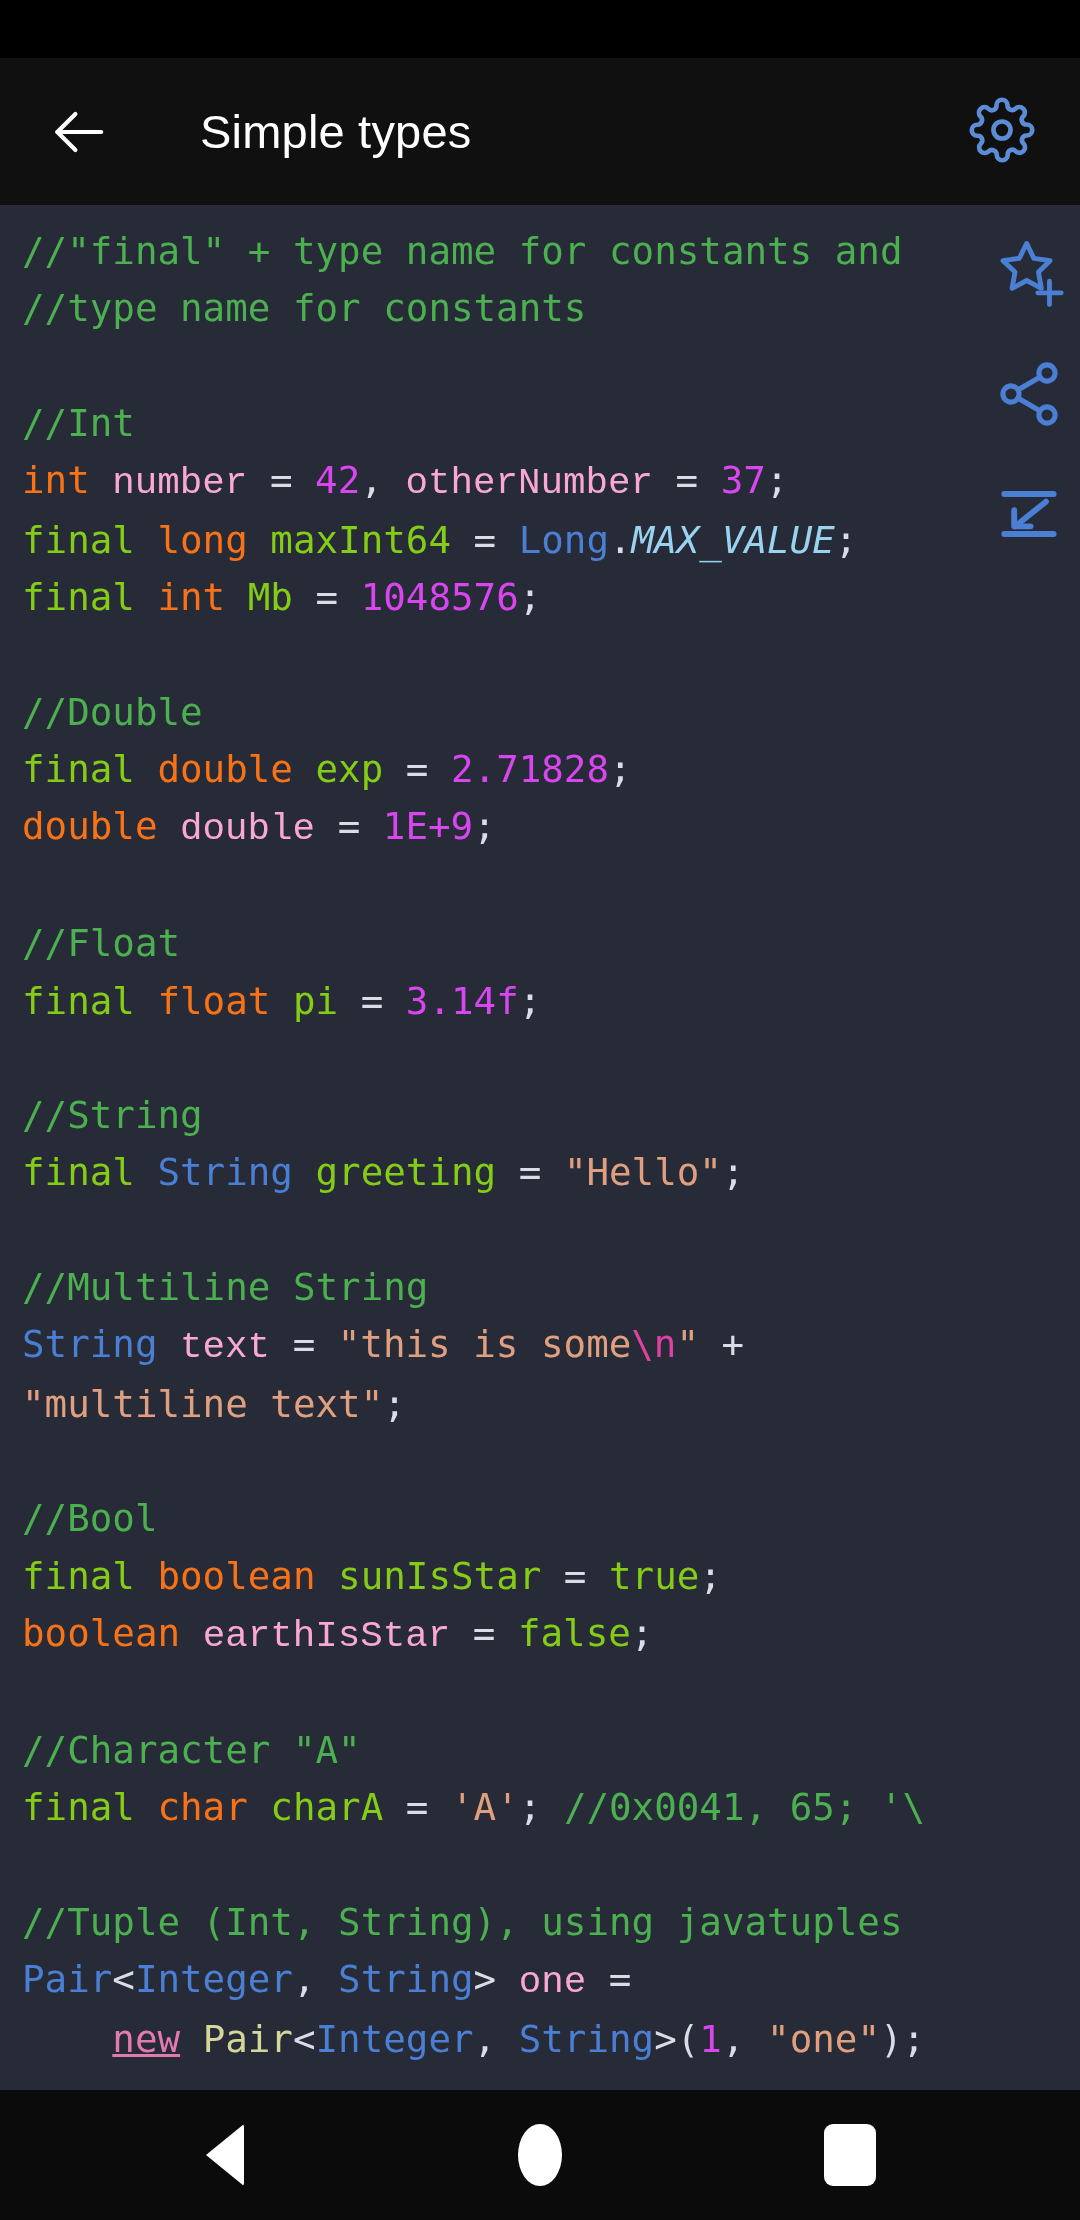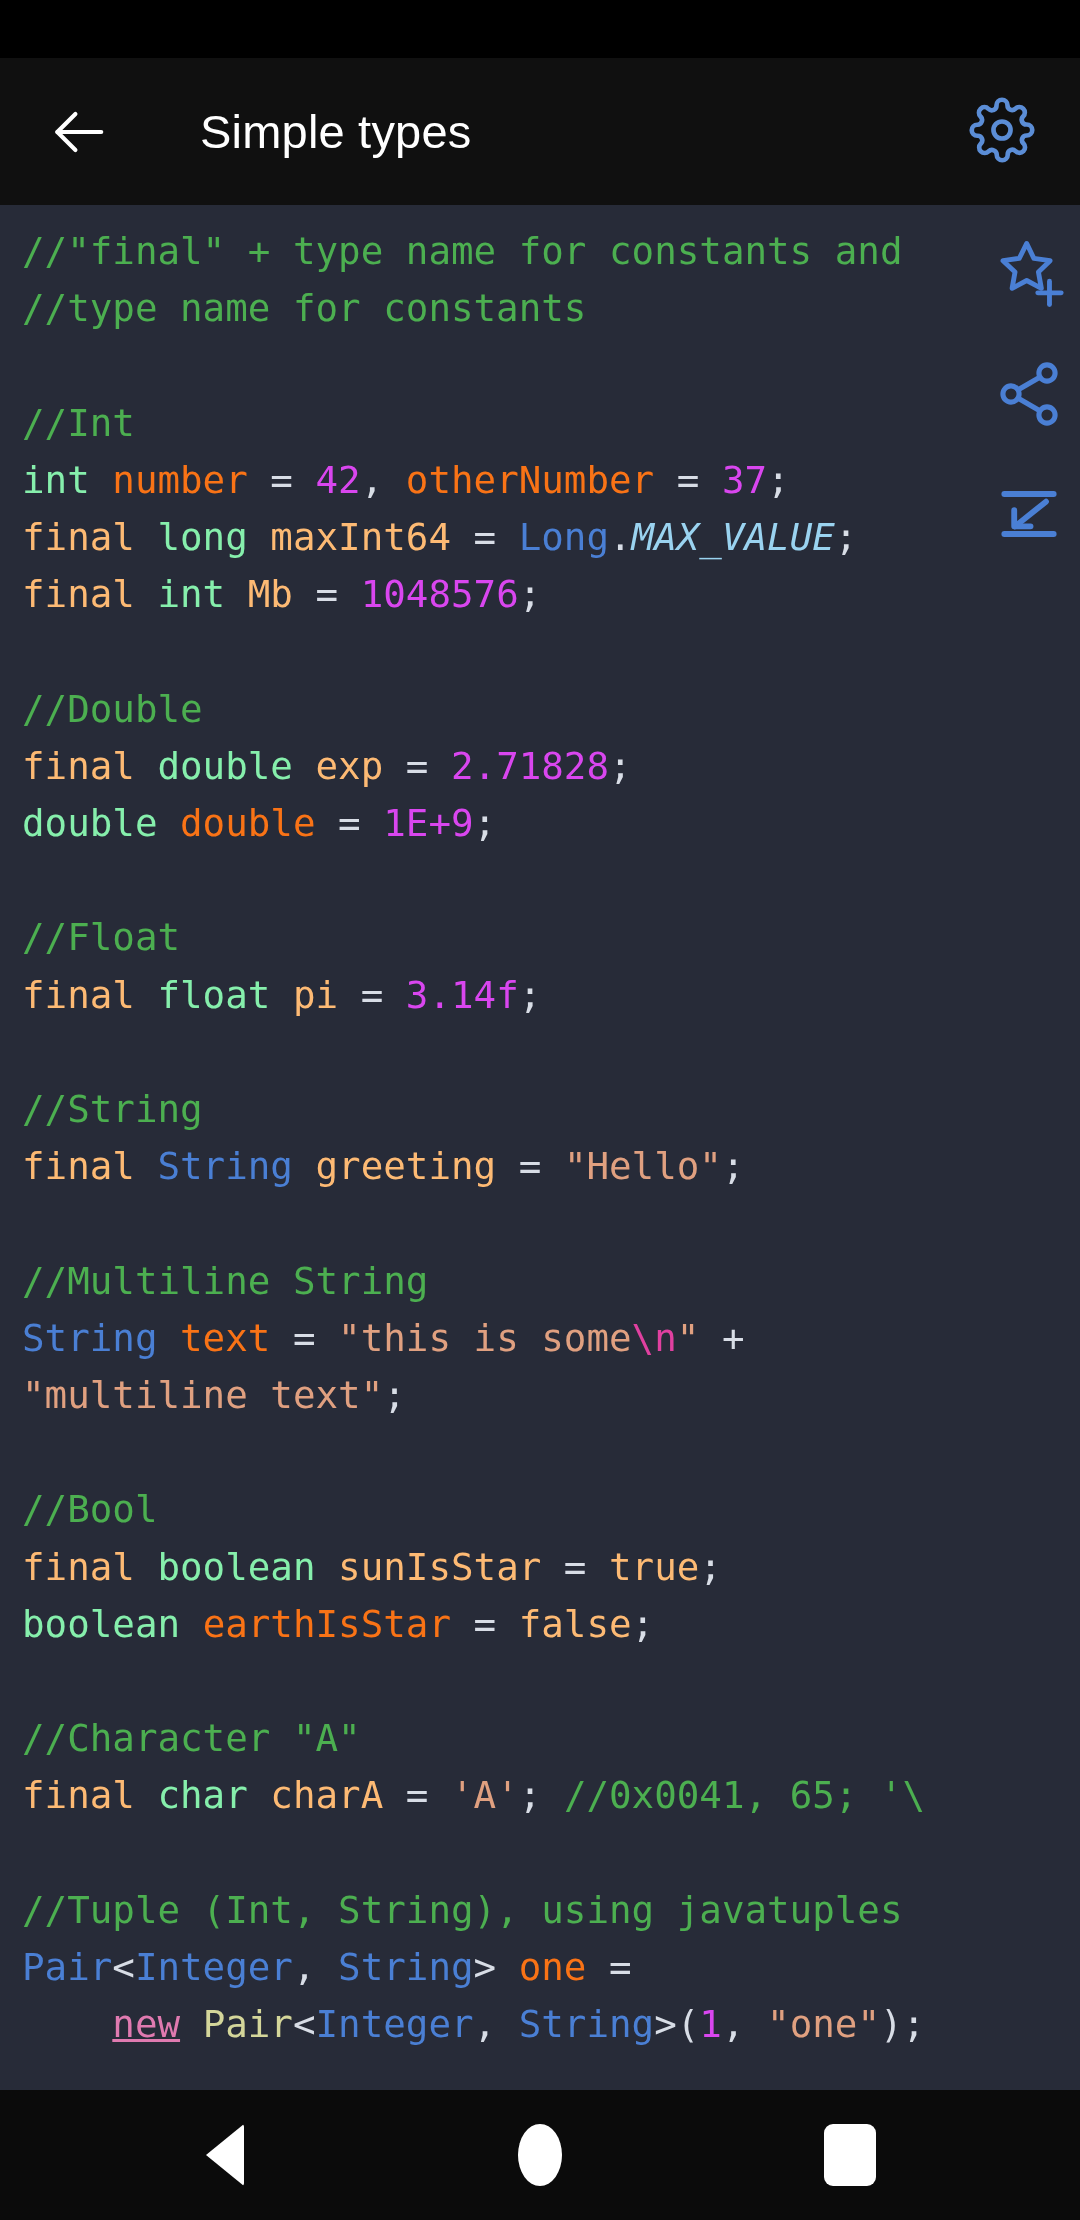--- a/index.html
+++ b/index.html
@@ -48,23 +48,23 @@
     font-size:37.5px;
     line-height:57.2px;
     color:#bcc6d4;
     white-space:pre;
     letter-spacing:0px;
   }
   pre.code span{white-space:pre;}
 
   
   .t-cmt {color:#4CAF50;}
-  .t-kw  {color:#86efac;}      
-  .t-fin {color:#fdba74;}      
-  .t-var {color:#f97316;}      
+  .t-kw  {color:#f97316;}      
+  .t-fin {color:#84cc16;}      
+  .t-var {color:#f9a8d4;font-family:Liberation Mono, monospace;}      
   .t-num {color:#d946ef;}      
   .t-str {color:#e0a080;}      
   .t-esc {color:#e040a0;}      
   .t-cls {color:#4a7fd4;}      
   .t-mem {color:#9ad3f0;font-style:italic;}      
   .t-new {color:#e07ab0;text-decoration:underline;}      
   .t-ctor{color:#d4d69a;}      
   .t-pun {color:#d8dde6;}      
 
   

